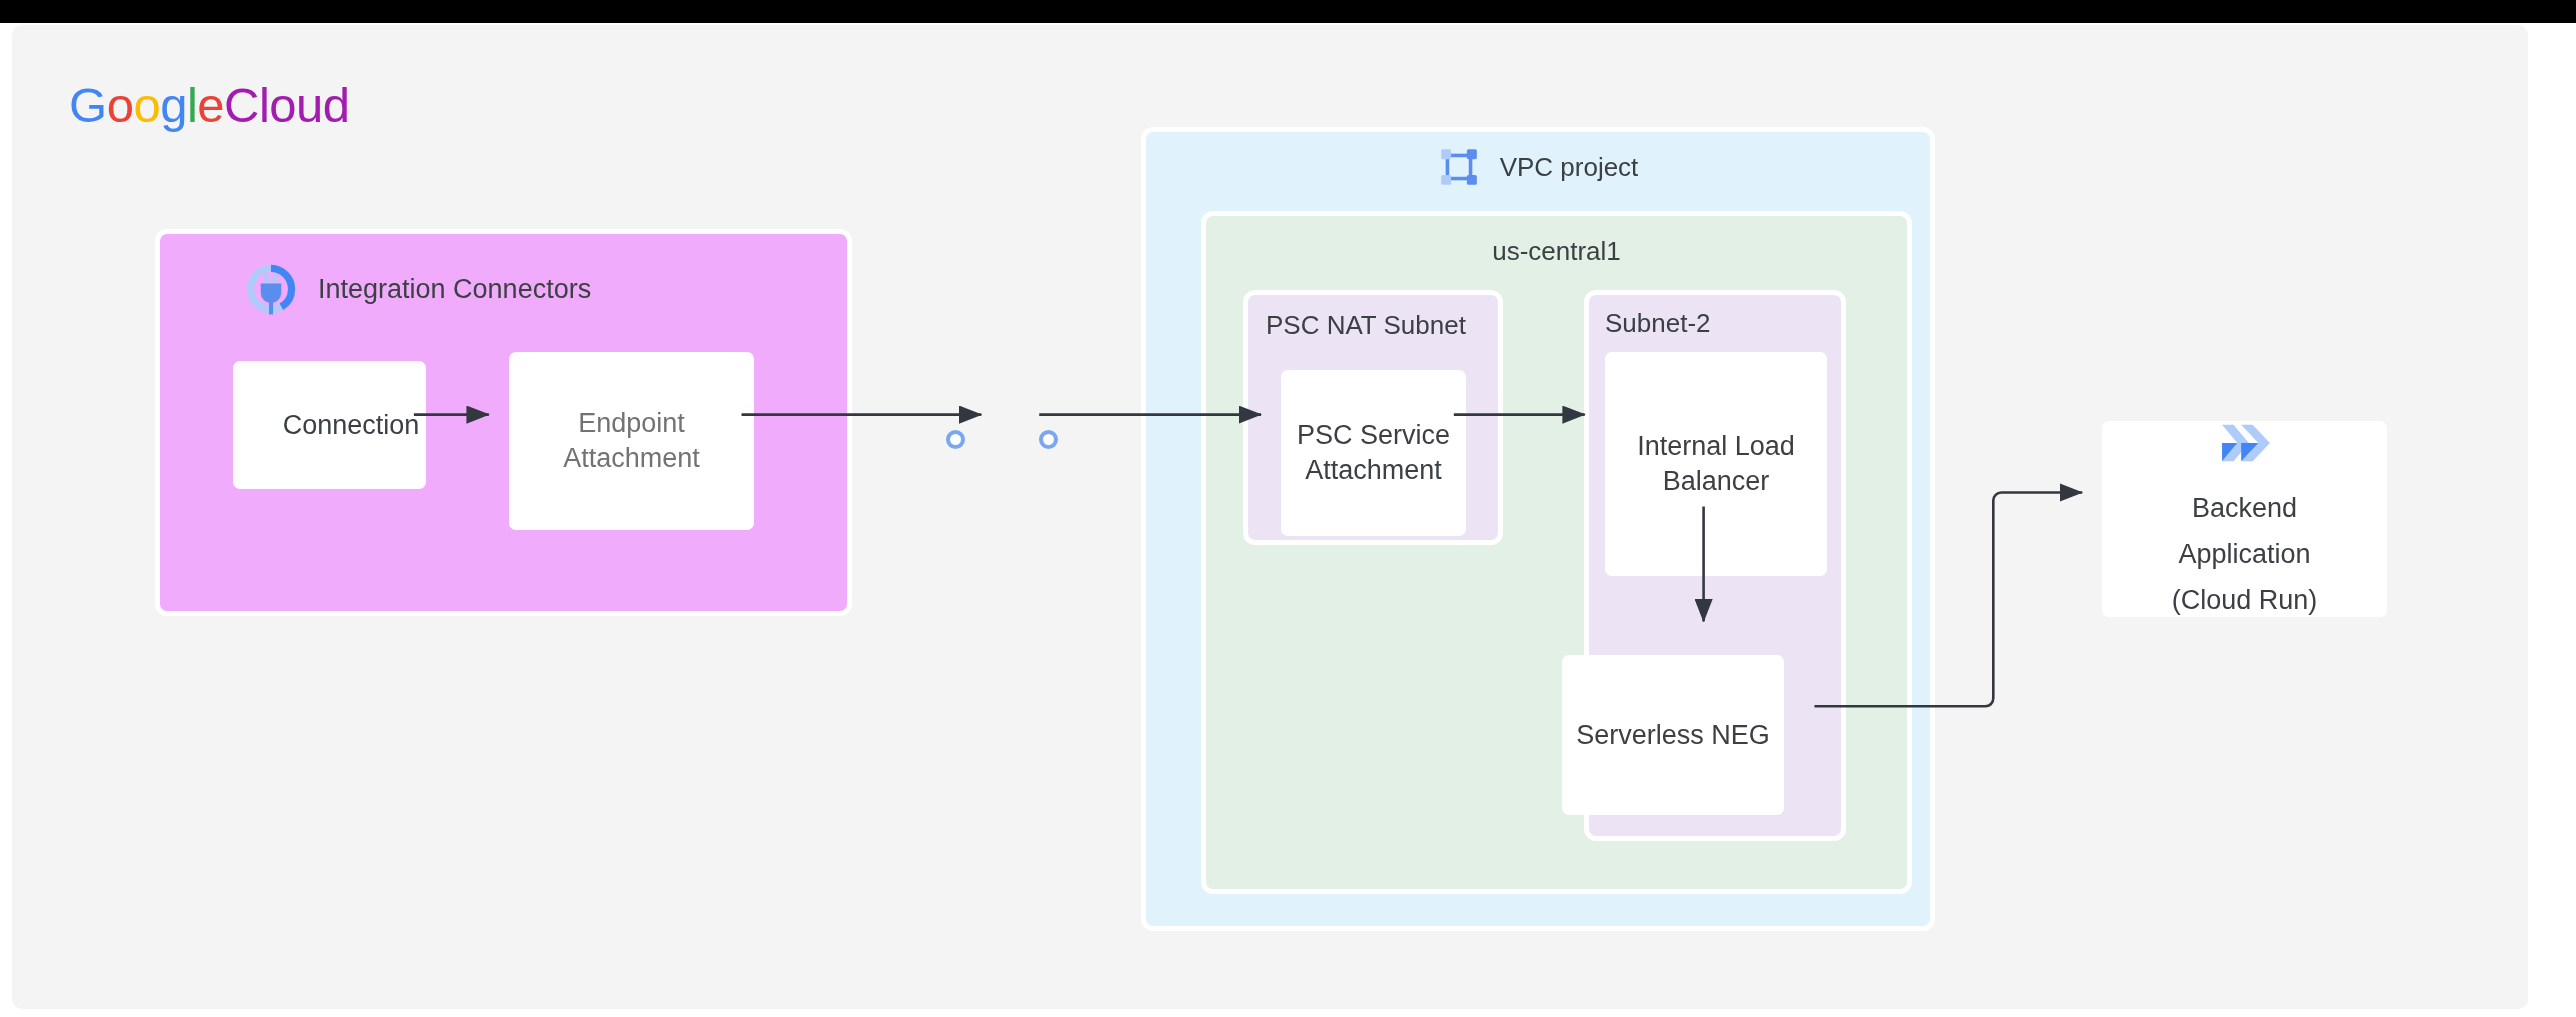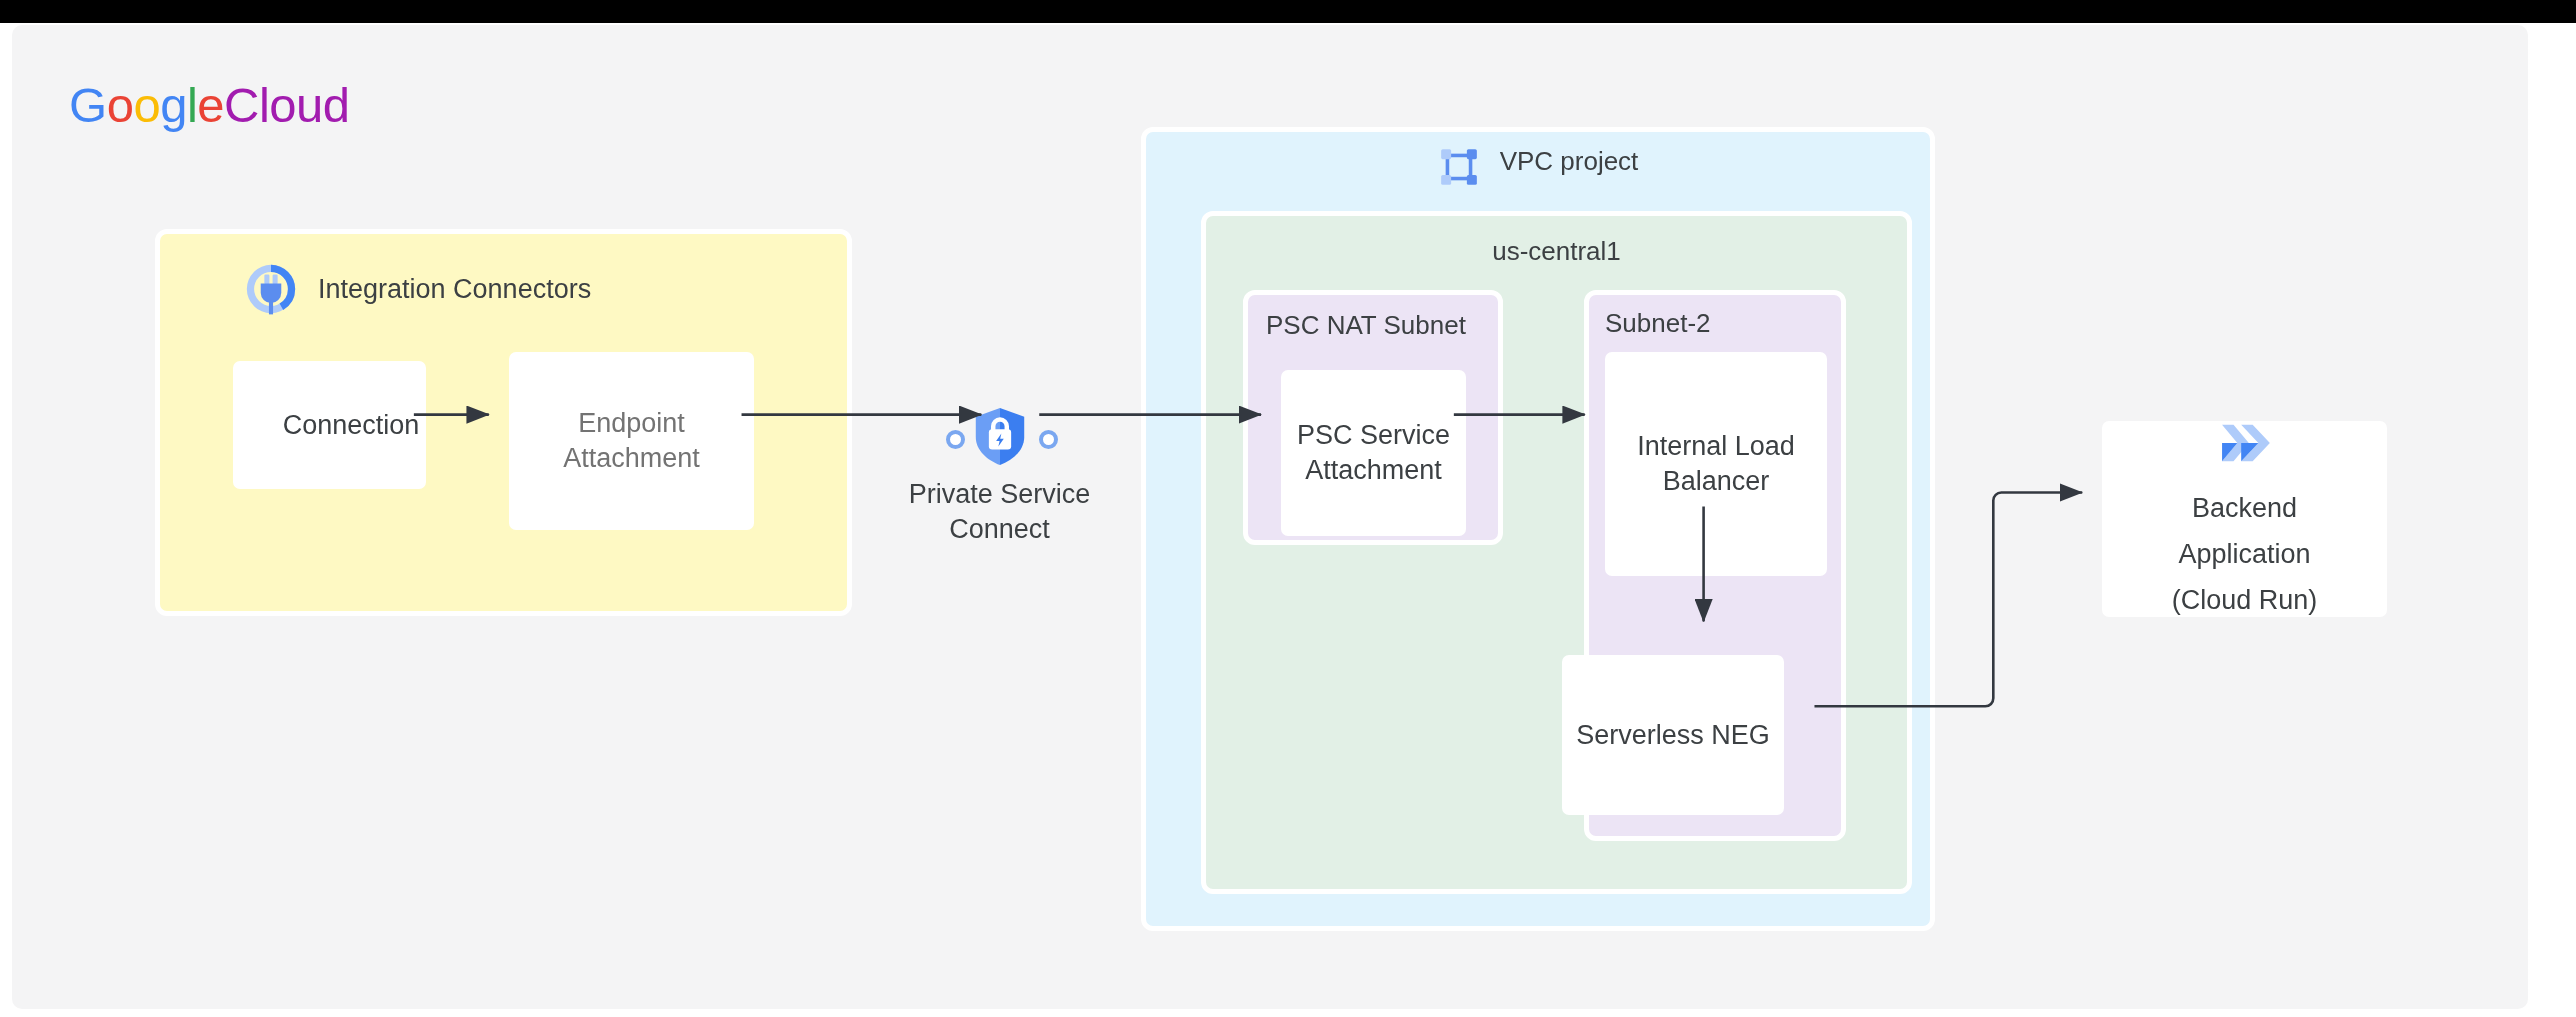--- a/index.html
+++ b/index.html
@@ -68,21 +68,21 @@
   
   .group {
     position: absolute;
     border-radius: 12px;
     box-sizing: border-box;
     border: 5px solid #ffffff;
   }
   .group-connectors {
     left: 143px; top: 204px;
     width: 697px; height: 387px;
-    background: #fef9c3;
+    background: #f0abfc;
   }
   .group-vpc {
     left: 1129px; top: 102px;
     width: 794px; height: 804px;
     background: #e0f3fd;
   }
   .group-region {
     left: 1189px; top: 186px;
     width: 711px; height: 683px;
     background: #e2f0e6;
@@ -110,20 +110,21 @@
     text-align: center;
   }
   .title-region{ top: 20px; }
   .title-nat   { left: 18px; top: 15px; }
   .title-sub2  { left: 16px; top: 13px; }
 
   .vpc-title-row {
     position: absolute;
     left: 0; right: 0; top: 14px;
     display: flex;
+    align-items: center;
     justify-content: center;
     gap: 20px;
   }
 
   
   .node {
     position: absolute;
     background: #ffffff;
     border-radius: 7px;
     display: flex;
@@ -306,35 +307,20 @@
           <path d="M6 23 L22 23 L6 42 Z" fill="#4285f4"></path>
           <path d="M26 4 L38 4 L56 23 L38 42 L26 42 L44 23 Z" fill="#aecbfa"></path>
           <path d="M26 23 L44 23 L26 42 Z" fill="#4285f4"></path>
         </svg>
       </span>
       <span class="backend-label">Backend</span>
       <span class="backend-label">Application</span>
       <span class="backend-label">(Cloud Run)</span>
     </div>
 
-    <div class="psc-node">
-      <span>
-        <svg class="icon-shield" viewBox="0 0 64 64">
-          <path d="M32 3 L57 12 V33 C57 47 45 57 32 62 Z" fill="#3b7ef0"></path>
-          <path d="M32 3 L7 12 V33 C7 47 19 57 32 62 Z" fill="#6b9ef5"></path>
-          <path d="M25 26 v-4 a7 7 0 0 1 14 0 v4" fill="none" stroke="#ffffff" stroke-width="4.6"></path>
-          <rect x="20.5" y="25" width="23" height="21" rx="3.4" fill="#ffffff"></rect>
-          <path d="M33.4 29.5 l-5.4 7.6 h3.6 l-1.3 5.7 l5.6 -7.9 h-3.7 Z" fill="#3b7ef0"></path>
-        </svg>
-      </span>
-      <div class="psc-caption">
-        <span>Private Service</span><br>
-        <span>Connect</span>
-      </div>
-    </div>
 
     <div class="conn-dot dot-left"></div>
     <div class="conn-dot dot-right"></div>
 
   </div>
 
   <svg class="edges" viewBox="0 0 2578 1018">
     <defs>
       <marker id="arrowhead" markerWidth="9" markerHeight="7" refX="8.6" refY="3.5" orient="auto" markerUnits="strokeWidth">
         <path d="M0,0 L9,3.5 L0,7 z" fill="#333840"></path>

